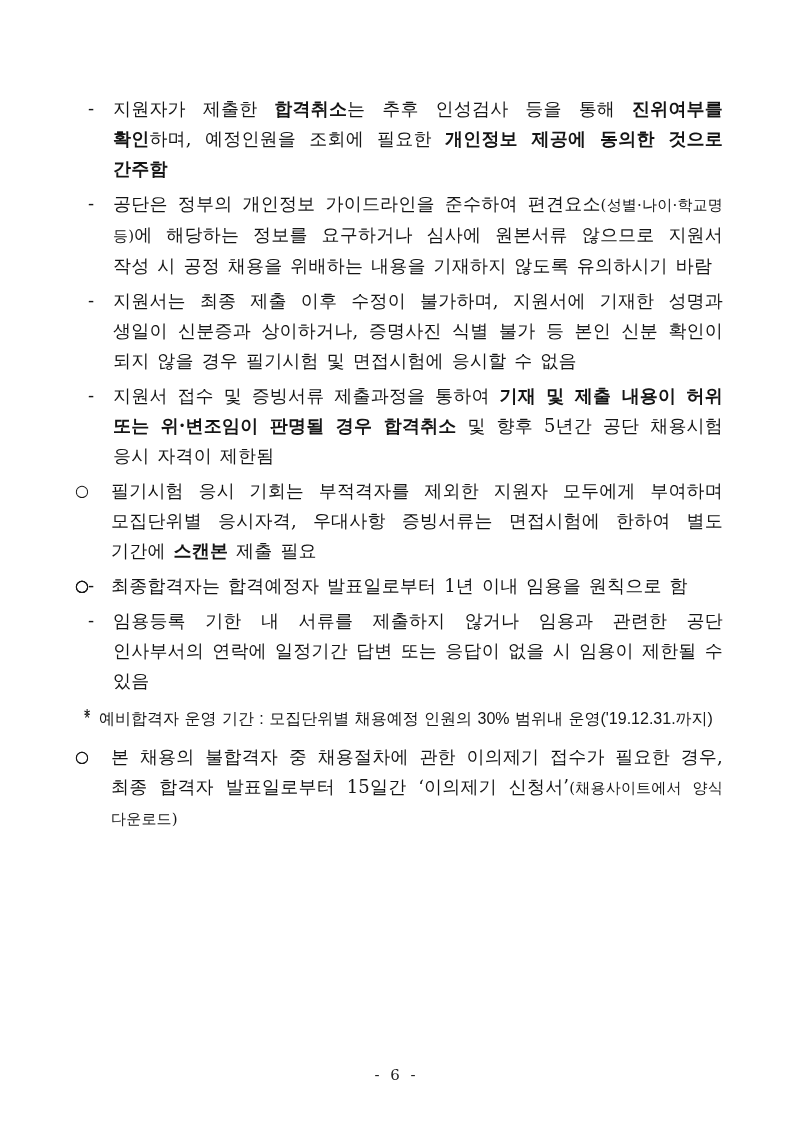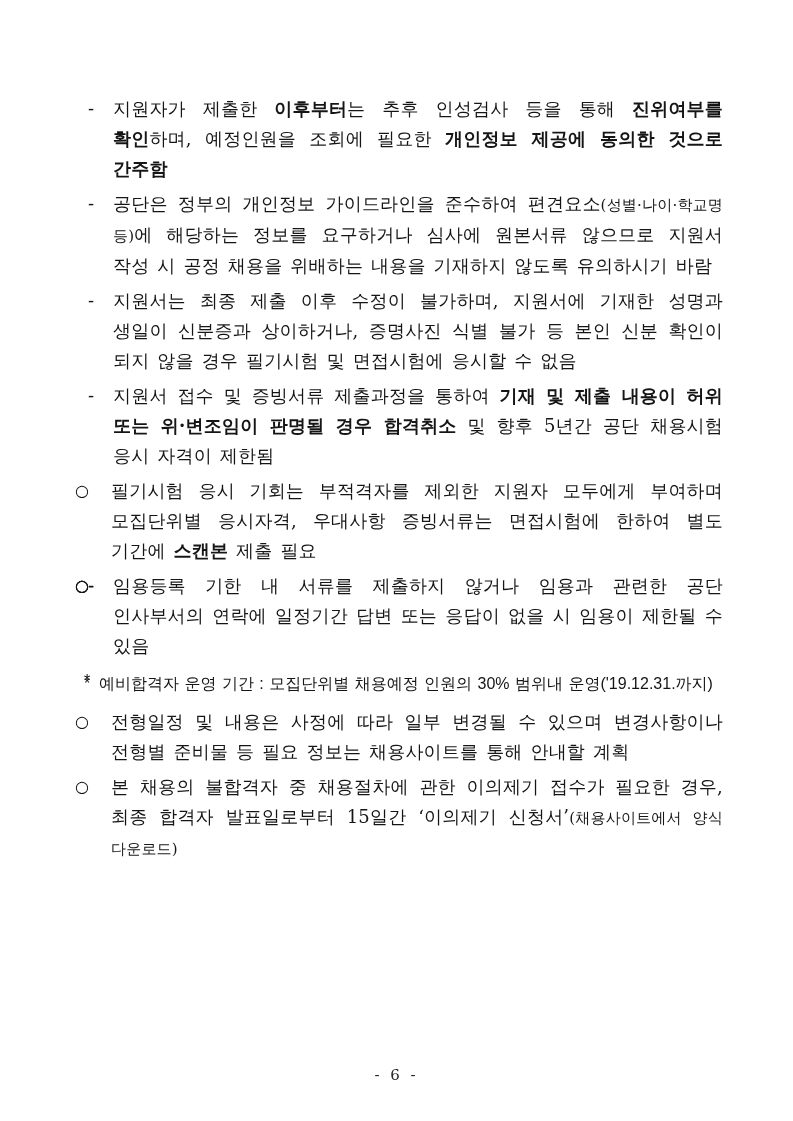--- a/index.html
+++ b/index.html
@@ -65,29 +65,29 @@
     font-size: 15px;
     letter-spacing: 3px;
     color: #222;
   }
 </style>
 </head>
 <body>
 
 <div class="page">
   <div class="content">
-      <div class="para dash"><span class="bullet">-</span><span class="ptext"><span class="">지원자가 제출한 </span><span class="b ">이후부터</span><span class="">는 추후 인성검사 등을 통해 </span><span class="b ">진위여부를 확인</span><span class="">하며, 예정인원을 조회에 필요한 </span><span class="b ">개인정보 제공에 동의한 것으로 간주함</span></span></div>
+      <div class="para dash"><span class="bullet">-</span><span class="ptext"><span class="">지원자가 제출한 </span><span class="b ">합격취소</span><span class="">는 추후 인성검사 등을 통해 </span><span class="b ">진위여부를 확인</span><span class="">하며, 예정인원을 조회에 필요한 </span><span class="b ">개인정보 제공에 동의한 것으로 간주함</span></span></div>
       <div class="para dash"><span class="bullet">-</span><span class="ptext"><span class="">공단은 정부의 개인정보 가이드라인을 준수하여 편견요소</span><span class="s">(성별·나이·학교명 등)</span><span class="">에 해당하는 정보를 요구하거나 심사에 원본서류 않으므로 지원서 작성 시 공정 채용을 위배하는 내용을 기재하지 않도록 유의하시기 바람</span></span></div>
       <div class="para dash"><span class="bullet">-</span><span class="ptext"><span class="">지원서는 최종 제출 이후 수정이 불가하며, 지원서에 기재한 성명과 생일이 신분증과 상이하거나, 증명사진 식별 불가 등 본인 신분 확인이 되지 않을 경우 필기시험 및 면접시험에 응시할 수 없음</span></span></div>
       <div class="para dash"><span class="bullet">-</span><span class="ptext"><span class="">지원서 접수 및 증빙서류 제출과정을 통하여 </span><span class="b ">기재 및 제출 내용이 허위 또는 위·변조임이 판명될 경우 합격취소</span><span class=""> 및 향후 5년간 공단 채용시험 응시 자격이 제한됨</span></span></div>
       <div class="para circle"><span class="bullet">○</span><span class="ptext"><span class="">필기시험 응시 기회는 부적격자를 제외한 지원자 모두에게 부여하며 모집단위별 응시자격, 우대사항 증빙서류는 면접시험에 한하여 별도 기간에 </span><span class="b ">스캔본</span><span class=""> 제출 필요</span></span></div>
       <div class="para dash"><span class="bullet">-</span></div>
       <div class="para circle"><span class="bullet">○</span></div>
       <div class="para circle"><span class="bullet">○</span></div>
-      <div class="para circle"><span class="bullet">○</span></div>
+      <div class="para circle"><span class="bullet">○</span><span class="ptext"><span class="">최종합격자는 합격예정자 발표일로부터 1년 이내 임용을 원칙으로 함</span></span></div>
       <div class="para dash"><span class="bullet">-</span><span class="ptext"><span class="">임용등록 기한 내 서류를 제출하지 않거나 임용과 관련한 공단 인사부서의 연락에 일정기간 답변 또는 응답이 없을 시 임용이 제한될 수 있음</span></span></div>
       <div class="para star"><span class="bullet">*</span></div>
       <div class="para star"><span class="bullet">*</span><span class="ptext"><span class="">예비합격자 운영 기간 : 모집단위별 채용예정 인원의 30% 범위내 운영('19.12.31.까지)</span></span></div>
-      <div class="para circle"><span class="bullet">○</span><span class="ptext"><span class="">전형일정 및 내용은 사정에 따라 일부 변경될 수 있으며 변경사항이나 전형별 준비물 등 필요 정보는 채용사이트를 통해 안내할 계획</span></span></div>
+      <div class="para circle"><span class="bullet">○</span></div>
       <div class="para circle"><span class="bullet">○</span><span class="ptext"><span class="">본 채용의 불합격자 중 채용절차에 관한 이의제기 접수가 필요한 경우, 최종 합격자 발표일로부터 15일간 ‘이의제기 신청서’</span><span class="s">(채용사이트에서 양식 다운로드)</span></span></div>
     </div>
   <div class="footer">- 6 -</div>
 </div>
 
 </body></html>

